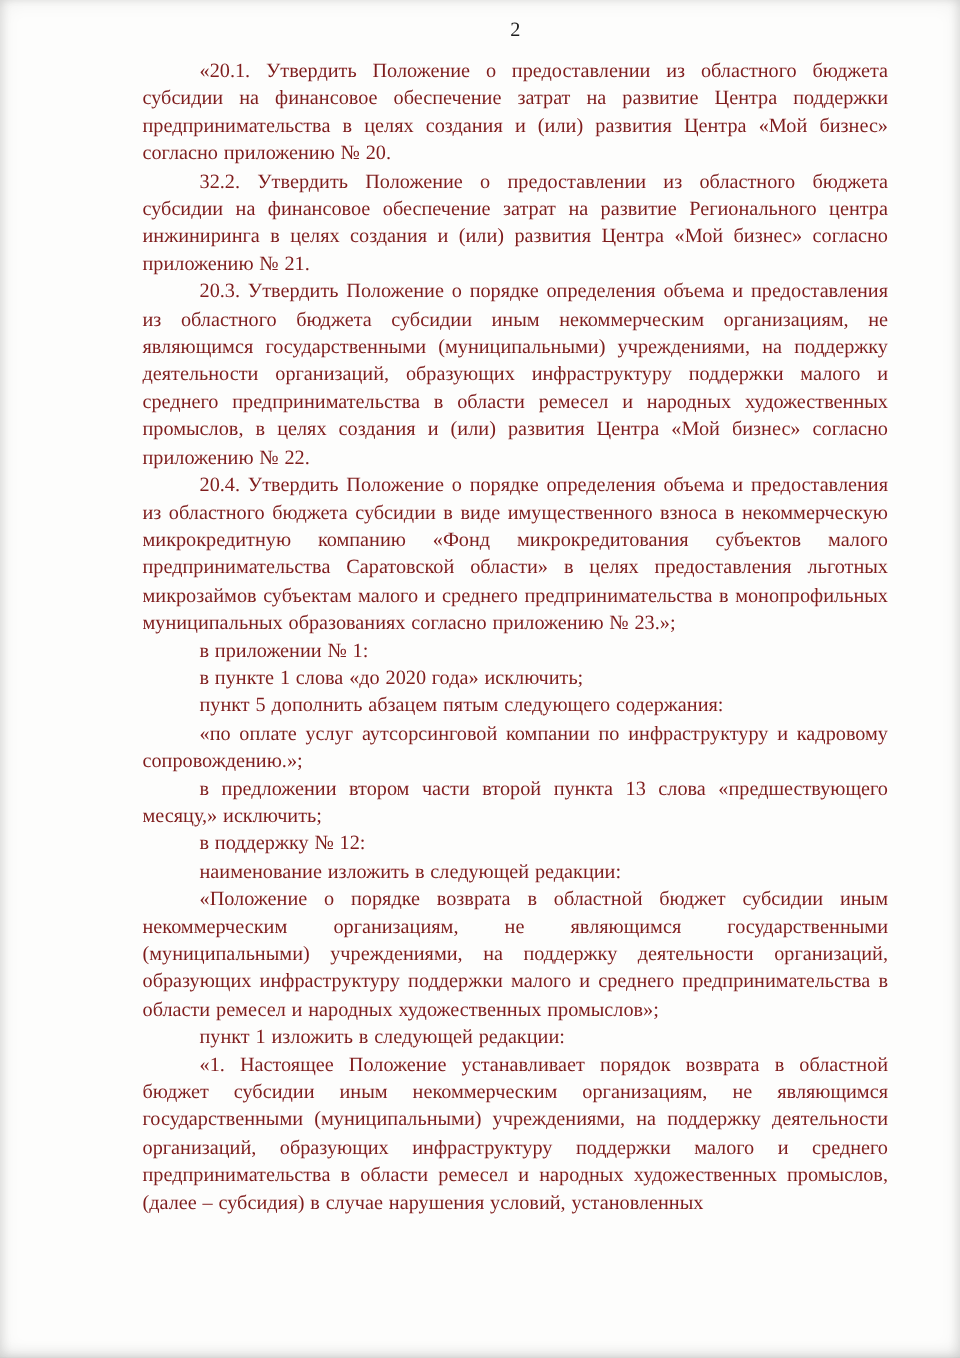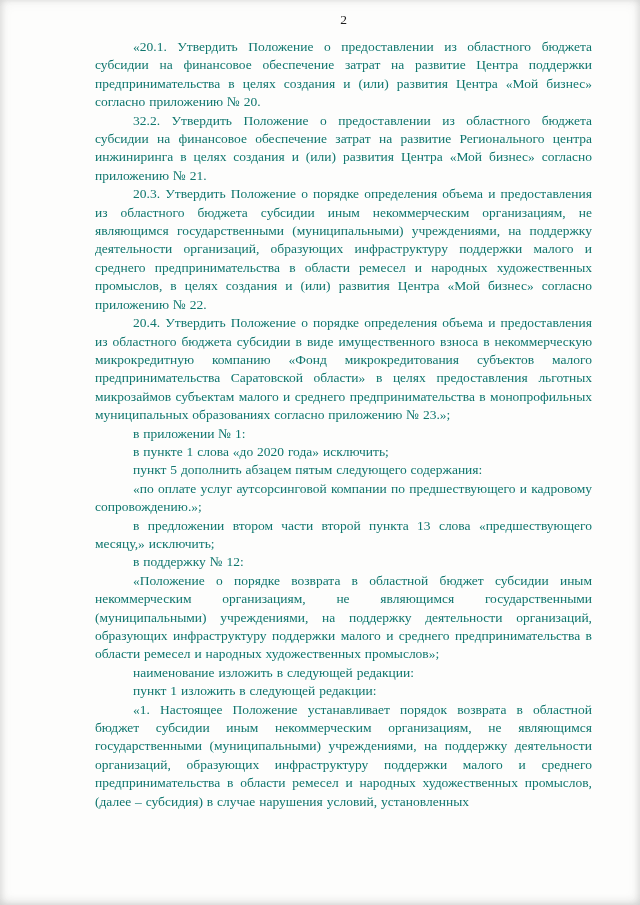--- a/index.html
+++ b/index.html
@@ -30,21 +30,21 @@
     width: 497px;
     text-align: center;
     font-size: 13.5px;
     color: #1d1d1d;
   }
   .content {
     position: absolute;
     top: 38px;
     left: 95px;
     width: 497px;
-    color: #0f766e;
+    color: #7f1d1d;
   }
   .content p {
     margin: 0;
     font-size: 13.5px;
     line-height: 18.4px;
     text-align: justify;
     text-indent: 38px;
     word-spacing: 0.5px;
   }
 </style>
@@ -54,21 +54,21 @@
 <div class="scan">
   <div class="page-number">2</div>
   <div class="content">
     <p>«20.1. Утвердить Положение о предоставлении из областного бюджета субсидии на финансовое обеспечение затрат на развитие Центра поддержки предпринимательства в целях создания и (или) развития Центра «Мой бизнес» согласно приложению № 20.</p>
     <p>32.2. Утвердить Положение о предоставлении из областного бюджета субсидии на финансовое обеспечение затрат на развитие Регионального центра инжиниринга в целях создания и (или) развития Центра «Мой бизнес» согласно приложению № 21.</p>
     <p>20.3. Утвердить Положение о порядке определения объема и предоставления из областного бюджета субсидии иным некоммерческим организациям, не являющимся государственными (муниципальными) учреждениями, на поддержку деятельности организаций, образующих инфраструктуру поддержки малого и среднего предпринимательства в области ремесел и народных художественных промыслов, в целях создания и (или) развития Центра «Мой бизнес» согласно приложению № 22.</p>
     <p>20.4. Утвердить Положение о порядке определения объема и предоставления из областного бюджета субсидии в виде имущественного взноса в некоммерческую микрокредитную компанию «Фонд микрокредитования субъектов малого предпринимательства Саратовской области» в целях предоставления льготных микрозаймов субъектам малого и среднего предпринимательства в монопрофильных муниципальных образованиях согласно приложению № 23.»;</p>
     <p>в приложении № 1:</p>
     <p>в пункте 1 слова «до 2020 года» исключить;</p>
     <p>пункт 5 дополнить абзацем пятым следующего содержания:</p>
-    <p>«по оплате услуг аутсорсинговой компании по предшествующего и кадровому сопровождению.»;</p>
+    <p>«по оплате услуг аутсорсинговой компании по инфраструктуру и кадровому сопровождению.»;</p>
     <p>в предложении втором части второй пункта 13 слова «предшествующего месяцу,» исключить;</p>
     <p>в поддержку № 12:</p>
+    <p>наименование изложить в следующей редакции:</p>
     <p>«Положение о порядке возврата в областной бюджет субсидии иным некоммерческим организациям, не являющимся государственными (муниципальными) учреждениями, на поддержку деятельности организаций, образующих инфраструктуру поддержки малого и среднего предпринимательства в области ремесел и народных художественных промыслов»;</p>
-    <p>наименование изложить в следующей редакции:</p>
     <p>пункт 1 изложить в следующей редакции:</p>
     <p>«1. Настоящее Положение устанавливает порядок возврата в областной бюджет субсидии иным некоммерческим организациям, не являющимся государственными (муниципальными) учреждениями, на поддержку деятельности организаций, образующих инфраструктуру поддержки малого и среднего предпринимательства в области ремесел и народных художественных промыслов, (далее – субсидия) в случае нарушения условий, установленных</p>
   </div>
 </div>
 
 </body></html>

